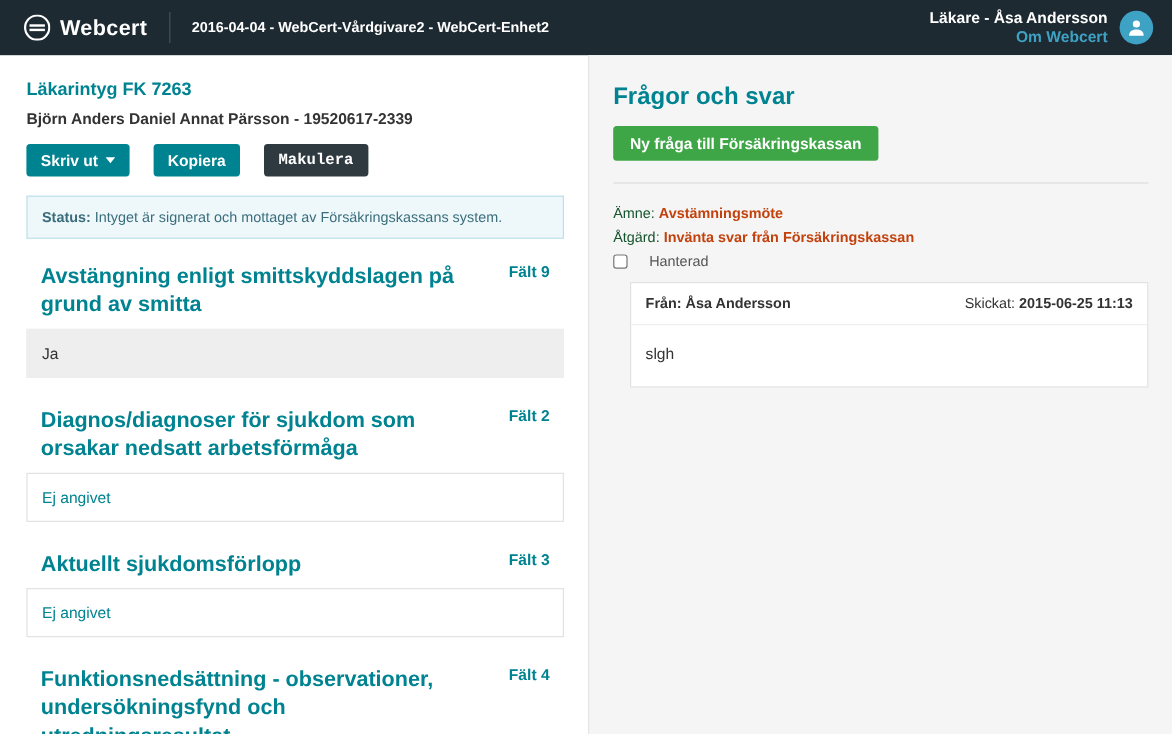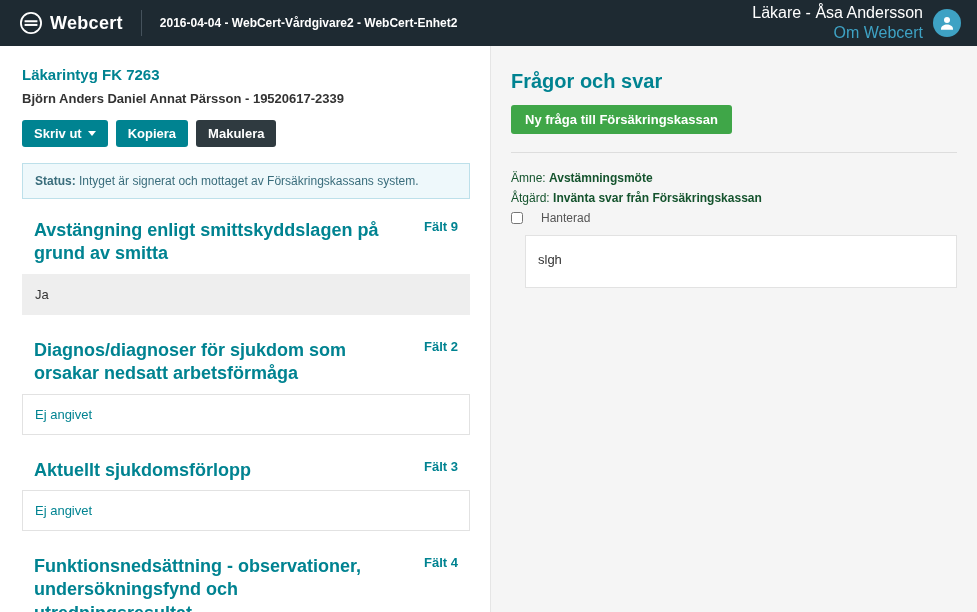--- a/index.html
+++ b/index.html
@@ -5,51 +5,51 @@
 * { margin: 0; padding: 0; box-sizing: border-box; }
 body { font-family: Arial, Helvetica, sans-serif; background: #fff; color: #333; font-size: 13px; overflow: hidden; }
 .viewport { width: 977px; height: 612px; position: relative; overflow: hidden; }
 .header { height: 46px; background: #1e2a32; display: flex; align-items: center; padding: 0 16px 0 20px; color: #fff; }
 .logo-wrap { display: flex; align-items: center; gap: 8px; }
 .logo-icon { width: 22px; height: 22px; }
 .logo-text { font-weight: bold; font-size: 18px; letter-spacing: .3px; }
 .header-divider { width: 1px; height: 26px; background: #45525c; margin: 0 18px 0 18px; }
 .header-context { font-size: 12px; font-weight: bold; color: #fff; }
 .header-right { margin-left: auto; text-align: right; display: flex; align-items: center; gap: 10px; }
-.header-user { font-size: 16px; line-height: 1.25; }
+.header-user { font-size: 13px; line-height: 1.25; font-weight: bold; }
 .header-user .role { color: #fff; }
 .header-user .about { color: #3ea2c4; }
 .avatar { width: 28px; height: 28px; border-radius: 50%; background: #3ea2c4; display: flex; align-items: center; justify-content: center; }
 .avatar svg { width: 18px; height: 18px; }
 .content { display: flex; position: absolute; top: 46px; left: 0; right: 0; bottom: 0; }
 .left-col { width: 490px; padding: 20px 20px 0 22px; overflow: hidden; }
 .right-col { flex: 1; background: #f5f5f5; border-left: 1px solid #e5e5e5; padding: 24px 20px 0 20px; }
 .cert-title { color: #008391; font-size: 15px; font-weight: bold; margin-bottom: 8px; }
 .patient-line { font-size: 13px; font-weight: bold; color: #333; margin-bottom: 14px; }
-.btn-row { display: flex; gap: 8px; margin-bottom: 16px; }
+.btn-row { display: flex; gap: 20px; margin-bottom: 16px; }
 .btn { display: inline-flex; align-items: center; padding: 6px 12px; font-size: 13px; font-weight: bold; border-radius: 3px; border: none; cursor: pointer; color: #fff; }
 .btn-teal { background: #008391; }
-.btn-dark { background: #2f3a40; }
+.btn-dark { background: #2f3a40; font-family: Liberation Mono, monospace; }
 .btn-green { background: #3fa648; }
 .caret { margin-left: 6px; display: inline-block; width: 0; height: 0; border-left: 4px solid transparent; border-right: 4px solid transparent; border-top: 5px solid #fff; }
 .status-box { border: 1px solid #bde0ea; background: #eef8fb; padding: 10px 12px; font-size: 12px; color: #3a6d7c; margin-bottom: 10px; }
 .status-box .bold { font-weight: bold; }
 .section-head { display: flex; align-items: flex-start; justify-content: space-between; padding: 10px 12px 0 12px; }
 .section-title { color: #008391; font-weight: bold; font-size: 18px; line-height: 1.3; max-width: 360px; }
 .field-label { color: #008391; font-weight: bold; font-size: 13px; white-space: nowrap; margin-left: 10px; }
 .value-box { border: 1px solid #e2e2e2; background: #fff; padding: 12px 12px; margin: 8px 0 14px 0; font-size: 13px; color: #333; }
 .value-box.grey { background: #eeeeee; border-color: #eeeeee; }
 .value-box.link { color: #008391; }
 .right-title { color: #008391; font-size: 20px; font-weight: bold; margin-bottom: 12px; }
 .btn-green { padding: 7px 14px; }
 .right-hr { border: none; border-top: 1px solid #ddd; margin: 18px 0 18px 0; }
 .qa-block { background: #f5f5f5; }
 .qa-meta-line { font-size: 12px; color: #555; margin-bottom: 6px; }
 .qa-meta-line .lbl { color: #14532d; }
-.qa-meta-line .val { color: #14532d; font-weight: bold; }
+.qa-meta-line .val { color: #c2410c; font-weight: bold; }
 .chk-row { display: flex; align-items: center; gap: 18px; margin: 6px 0 10px 0; font-size: 12px; color: #555; }
 .chk-row input { width: 12px; height: 12px; }
 .msg { background: #fff; border: 1px solid #e2e2e2; padding: 0; margin-left: 14px; }
 .msg-head { display: flex; justify-content: space-between; padding: 10px 12px; font-size: 12px; border-bottom: 1px solid #eee; }
 .msg-head .from .lbl { font-weight: bold; }
 .msg-head .from .val { font-weight: bold; }
 .msg-head .sent .lbl { color: #333; }
 .msg-head .sent .val { font-weight: bold; }
 .msg-body { padding: 16px 12px 20px 12px; font-size: 13px; color: #333; }
 </style>
@@ -146,18 +146,28 @@
         </div>
         <div class="qa-meta-line">
           <span class="lbl">Åtgärd:</span>
           <span class="val">Invänta svar från Försäkringskassan</span>
         </div>
         <label class="chk-row">
           <input type="checkbox" style="">
           <span>Hanterad</span>
         </label>
         <div class="msg">
+          <div class="msg-head">
+            <div class="from">
+              <span class="lbl">Från:</span>
+              <span class="val">Åsa Andersson</span>
+            </div>
+            <div class="sent">
+              <span class="lbl">Skickat:</span>
+              <span class="val">2015-06-25 11:13</span>
+            </div>
+          </div>
           <div class="msg-body">slgh</div>
         </div>
       </div>
     </div>
   </div>
 </div>
 
 </body></html>

